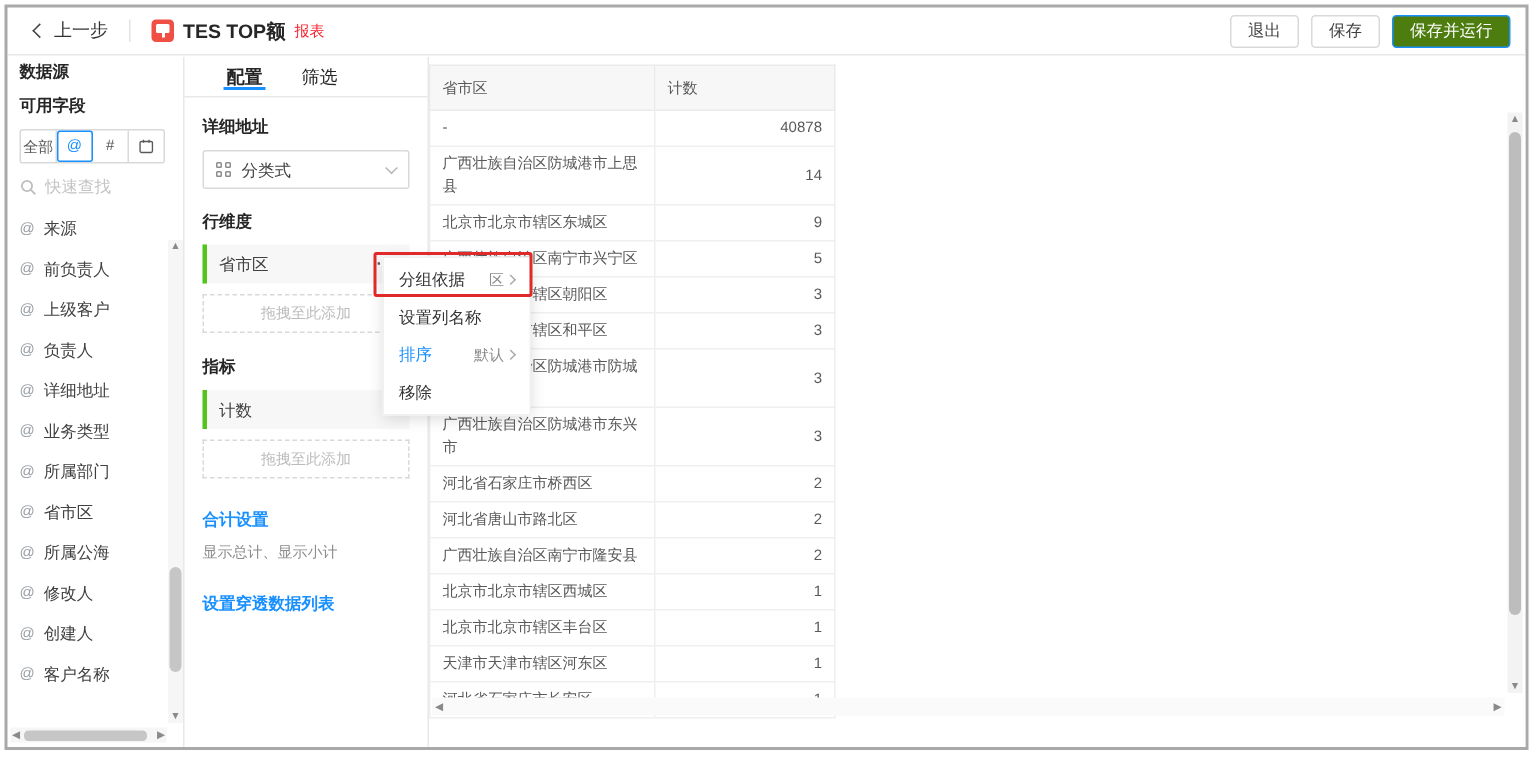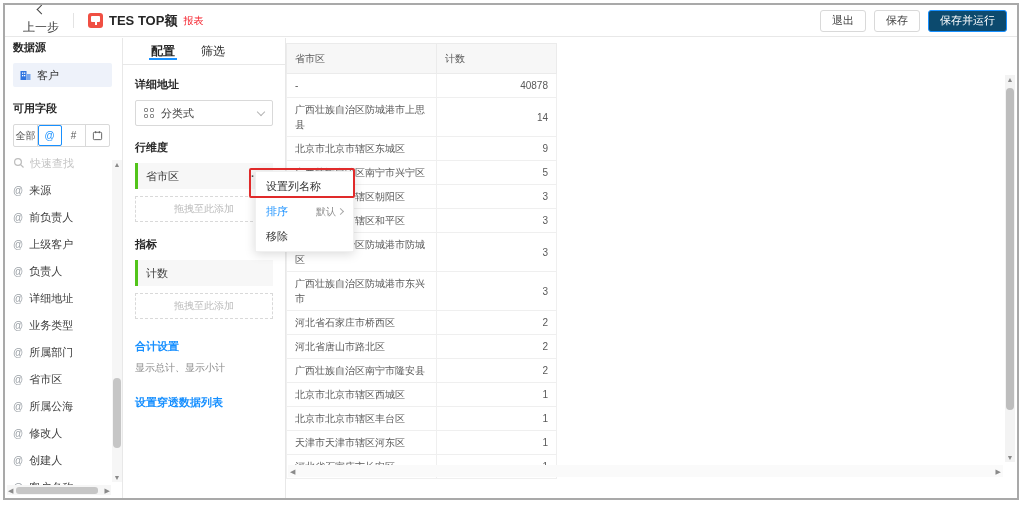--- a/index.html
+++ b/index.html
@@ -5,35 +5,35 @@
   * { box-sizing: border-box; margin: 0; padding: 0; }
   html,body { background:#fff; }
   body { font-family:"Liberation Sans","DejaVu Sans",sans-serif; font-size:11px; color:#262626; }
 
   .screen { position:relative; width:1016px; height:497px; margin:3px; border:2px solid #a9a9a9;
             background:#fff; overflow:hidden; }
 
   
   .topbar { height:32px; border-bottom:1px solid #e8e8e8; display:flex; align-items:center;
             padding:0 10px 0 18px; }
-  .back { display:flex; align-items:center; gap:6px; font-size:12px; color:#333; cursor:pointer;flex-direction:column; }
+  .back { display:flex; align-items:center; gap:6px; font-size:12px; color:#333; cursor:pointer; }
   .chev-left { width:7px; height:7px; border-left:1.5px solid #444; border-bottom:1.5px solid #444;
                transform:rotate(45deg); display:inline-block; }
   .v-div { width:1px; height:15px; background:#e3e3e3; margin:0 14px; }
   .report-ic { width:15px; height:15px; background:#f04f43; border-radius:3px; position:relative; margin-right:6px; }
   .report-ic::before { content:""; position:absolute; left:3px; top:3px; width:9px; height:6px;
                        background:#fff; border-radius:1px; }
   .report-ic::after { content:""; position:absolute; left:6.5px; top:9px; width:2px; height:3px; background:#fff; }
   .tb-title { font-weight:bold; font-size:13px; color:#262626; }
   .tb-badge { color:#f5222d; font-size:10px; margin-left:6px; }
   .spacer { flex:1; }
   .btn { height:22px; padding:0 11px; border:1px solid #d9d9d9; background:#fff; border-radius:3px;
          font-size:11px; color:#404040; margin-left:8px; cursor:pointer;
          font-family:"Liberation Sans","DejaVu Sans",sans-serif; }
-  .btn.primary { background:#0c4a6e; border-color:#1890ff; color:#fff; }
+  .btn.primary { background:#4d7c0f; border-color:#1890ff; color:#fff; }
 
   .content { position:absolute; top:33px; left:0; right:0; bottom:0; display:flex; }
 
   
   .sidebar { position:relative; width:118px; border-right:1px solid #e8e8e8; padding:0 10px 0 8px; }
   .sec-title { font-weight:bold; font-size:11px; margin:2px 0 8px; color:#262626; }
   .ds-item { display:flex; align-items:center; gap:5px; background:#eef2fa; height:24px; padding:0 6px;
              margin:2px 0 14px 0; border-radius:2px; color:#333; cursor:pointer; }
   .seg { display:flex; border:1px solid #d9d9d9; border-radius:2px; margin:6px 2px 10px 0; height:23px; background:#fff; }
   .seg-item { flex:1; display:flex; align-items:center; justify-content:center; font-size:10px;
@@ -124,31 +124,20 @@
     <div class="spacer"></div>
     <button class="btn">退出</button>
     <button class="btn">保存</button>
     <button class="btn primary">保存并运行</button>
   </header>
 
   <div class="content">
 
     <aside class="sidebar">
       <div class="sec-title">数据源</div>
-      <div class="ds-item">
-        <svg width="13" height="13" viewBox="0 0 13 13">
-          <rect x="1.5" y="2" width="6" height="9" fill="#2f74e0"></rect>
-          <rect x="8" y="5" width="3.5" height="6" fill="#79a7ec"></rect>
-          <rect x="3" y="3.5" width="1.3" height="1.3" fill="#fff"></rect>
-            <rect x="5" y="3.5" width="1.3" height="1.3" fill="#fff"></rect>
-          <rect x="3" y="6" width="1.3" height="1.3" fill="#fff"></rect>
-            <rect x="5" y="6" width="1.3" height="1.3" fill="#fff"></rect>
-        </svg>
-        <span>客户</span>
-      </div>
 
       <div class="sec-title">可用字段</div>
       <div class="seg">
         <div class="seg-item">全部</div>
         <div class="seg-item active">@</div>
         <div class="seg-item">#</div>
         <div class="seg-item">
           <svg width="11" height="11" viewBox="0 0 12 12">
             <rect x="1.5" y="2.5" width="9" height="8" rx="1" fill="none" stroke="#595959" stroke-width="1"></rect>
             <line x1="4" y1="1.2" x2="4" y2="3.5" stroke="#595959" stroke-width="1"></line>
@@ -344,20 +333,27 @@
       </div>
       <div class="tb-hscroll">
         <span class="arr">◀</span>
         <span class="arr">▶</span>
       </div>
     </section>
   </div>
 
   <div class="ctx-menu">
     <div class="ctx-item">
+      <span class="lbl">分组依据</span>
+      <span class="val">
+          <span>区</span>
+          <span class="marrow"></span>
+        </span>
+    </div>
+    <div class="ctx-item">
       <span class="lbl">设置列名称</span>
     </div>
     <div class="ctx-item blue">
       <span class="lbl">排序</span>
       <span class="val">
           <span>默认</span>
           <span class="marrow"></span>
         </span>
     </div>
     <div class="ctx-item">

